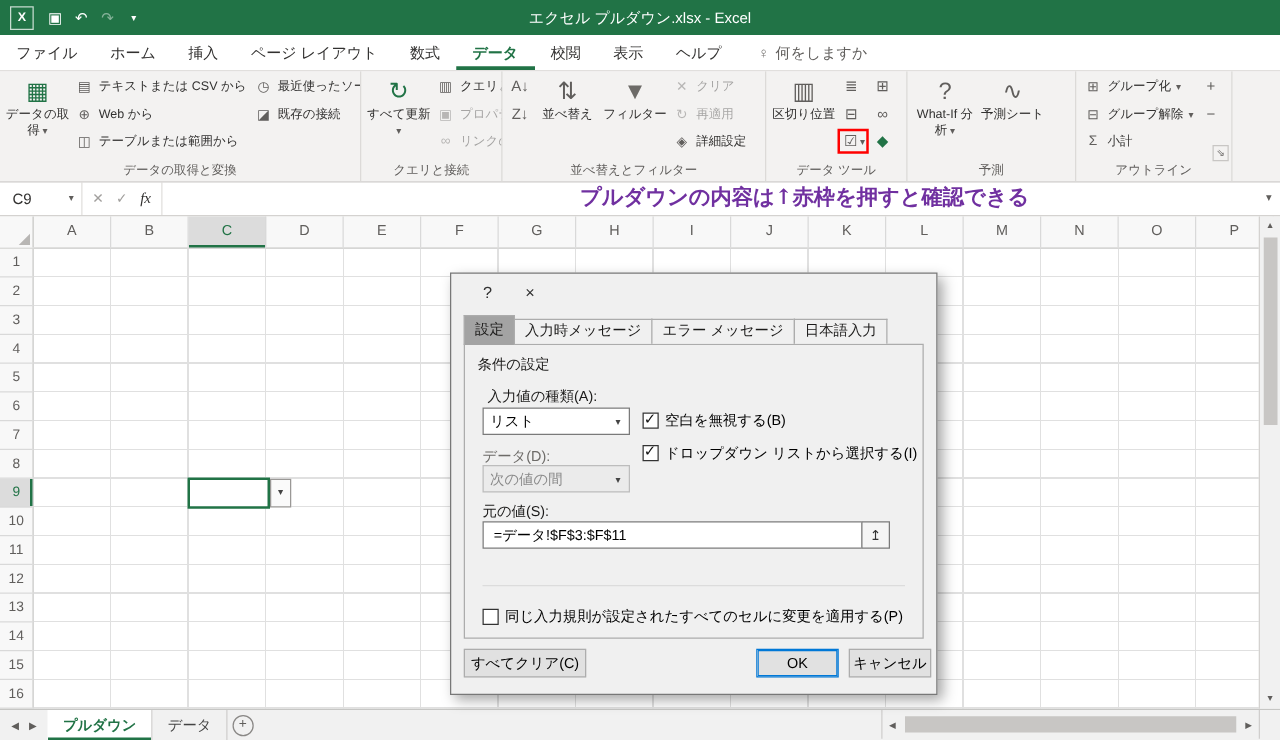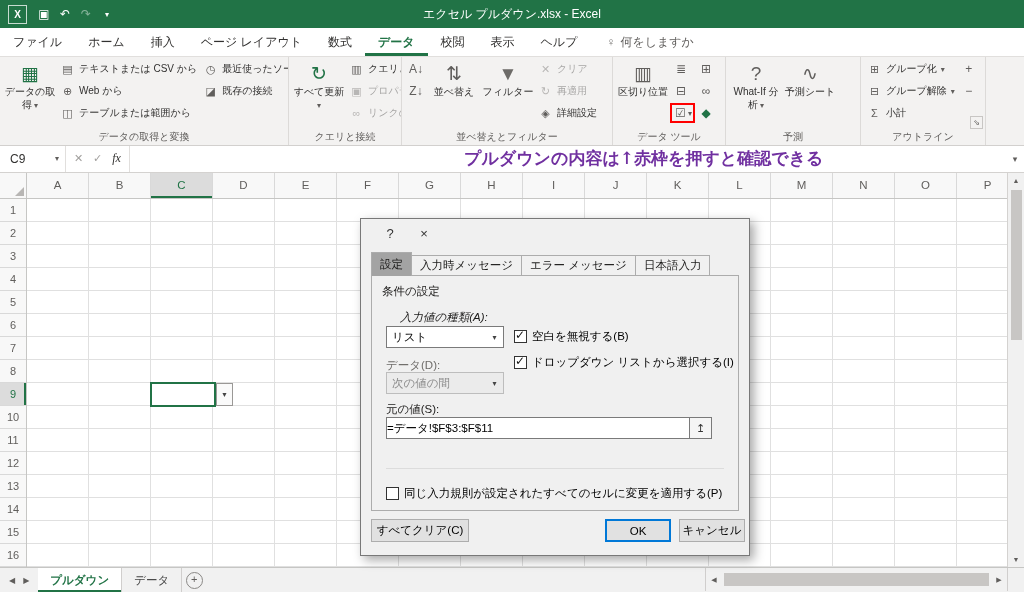--- a/index.html
+++ b/index.html
@@ -100,21 +100,21 @@
   .dlabel.gray{color:#6d6b68;}
   .combo{position:absolute;height:22px;background:#fff;border:1px solid #7a7a7a;box-sizing:border-box;display:flex;align-items:center;}
   .ctext{flex:1;padding-left:5px;font-size:11.5px;white-space:nowrap;}
   .cbtn{width:17px;height:100%;display:flex;align-items:center;justify-content:center;font-size:8px;color:#444;}
   .combo.disabled{background:#ebebeb;border-color:#bdbdbd;}
   .combo.disabled .ctext{color:#8a8a8a;}
   .cb{position:absolute;display:flex;align-items:center;gap:5px;}
   .cbbox{width:13px;height:13px;border:1px solid #333;background:#fff;box-sizing:border-box;position:relative;flex:none;}
   .tick{position:absolute;left:0;top:-3px;font-size:12px;color:#111;font-weight:bold;}
   .cblabel{font-size:11.5px;white-space:nowrap;}
-  .srcinput{position:absolute;left:14px;top:141px;width:304px;height:22px;border:1px solid #7a7a7a;box-sizing:border-box;font-size:11.5px;padding:0 0;font-family:inherit;background:#fff;color:#000;}
+  .srcinput{position:absolute;left:14px;top:141px;width:304px;height:22px;border:1px solid #7a7a7a;box-sizing:border-box;font-size:11.5px;padding:0 8px;font-family:inherit;background:#fff;color:#000;}
   .pickbtn{position:absolute;left:317px;top:141px;width:23px;height:22px;border:1px solid #7a7a7a;box-sizing:border-box;background:#f5f5f5;display:flex;align-items:center;justify-content:center;font-size:11px;color:#333;}
   .dsep{position:absolute;left:14px;top:192px;width:338px;height:1px;background:#dcdcdc;}
   .dbtn{position:absolute;top:300px;height:23px;background:#e1e1e1;border:1px solid #adadad;box-sizing:border-box;font-size:11.5px;display:flex;align-items:center;justify-content:center;white-space:nowrap;}
   .dbtn.default{border:1px solid #0078d7;box-shadow:inset 0 0 0 1px #0078d7;}
 
   
   .sheetbar{position:absolute;left:0;top:567px;width:1024px;height:25px;background:#f1f1f1;border-top:1px solid #c6c6c4;box-sizing:border-box;display:flex;align-items:stretch;}
   .snav{display:flex;align-items:center;gap:8px;padding:0 9px;color:#605e5c;font-size:8px;}
   .stabs{display:flex;}
   .stab{padding:0 12px;display:flex;align-items:center;font-size:11.5px;color:#444;border-right:1px solid #d0cecd;white-space:nowrap;}
@@ -405,21 +405,21 @@
       <span class="dclose" data-name="close-icon">×</span>
     </div>
     <div class="dtabs" data-name="dialog-tab-strip">
         <div class="dtab active" data-name="dialog-tab-settings">設定</div>
         <div class="dtab" data-name="dialog-tab-input-message">入力時メッセージ</div>
         <div class="dtab" data-name="dialog-tab-error-alert">エラー メッセージ</div>
         <div class="dtab" data-name="dialog-tab-ime">日本語入力</div>
       </div>
     <div class="dpanel" data-name="dialog-settings-panel">
       <div class="dlabel" style="left:10px;top:8px;" data-name="section-label">条件の設定</div>
-      <div class="dlabel" style="left:28px;top:34px;font-style:italic;" data-name="allow-label">入力値の種類(A):</div>
+      <div class="dlabel" style="left:18px;top:34px;" data-name="allow-label">入力値の種類(A):</div>
       <div class="combo" style="left:14px;top:50px;width:118px;" data-name="allow-combobox">
         <span class="ctext" data-name="allow-combobox-value">リスト</span>
         <span class="cbtn" data-name="chevron-down-icon">▾</span>
       </div>
       <div class="cb" style="left:142px;top:53px;" data-name="ignore-blank-checkbox">
         <span class="cbbox" data-name="checkbox-checked-icon">
             <span class="tick" data-name="check-icon">✓</span>
           </span>
         <span class="cblabel" data-name="ignore-blank-label">空白を無視する(B)</span>
       </div>

